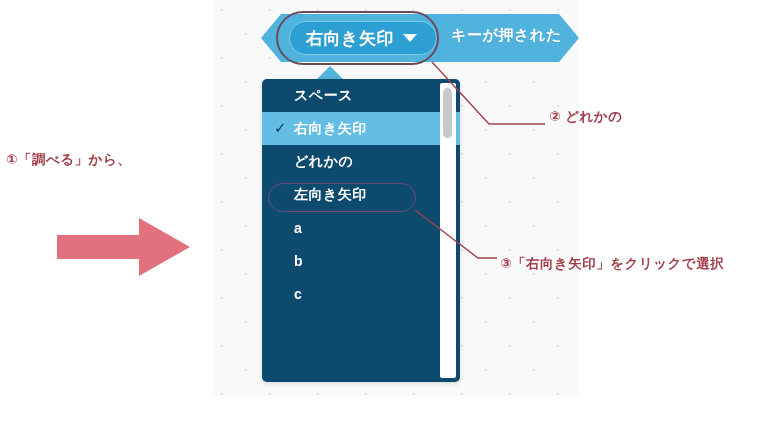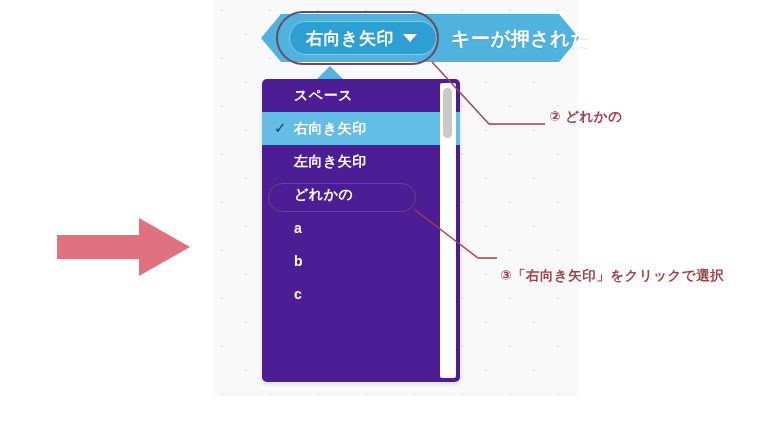--- a/index.html
+++ b/index.html
@@ -29,21 +29,21 @@
     position:absolute;left:261px;top:14px;width:318px;height:48px;
   }
   .hex{
     position:absolute;left:0;top:0;width:318px;height:48px;
   }
   .hex svg{display:block;}
   .block-label{
     position:absolute;
     left:190px;top:12px;
     color:#ffffff;
-    font-size:19px;
+    font-size:15px;
     font-weight:bold;
     letter-spacing:.6px;
     white-space:nowrap;
     text-shadow:0 1px 0 rgba(0,0,0,.12);
   }
   .dropdown-field{
     position:absolute;
     left:28px;top:7px;
     width:148px;height:34px;
     background:#2e9fd3;
@@ -72,21 +72,21 @@
     border:2px solid #6b4a5c;
     border-radius:27px/27px;
     box-sizing:border-box;
     pointer-events:none;
   }
 
   
   .menu{
     position:absolute;
     left:262px;top:79px;width:198px;height:303px;
-    background:#4c1d95;
+    background:#0c4a6e;
     border-radius:5px;
     box-shadow:0 2px 5px rgba(0,0,0,.12);
     overflow:hidden;
   }
   .menu-notch{
     position:absolute;
     left:316px;top:66px;
     width:0;height:0;
     border-left:14px solid transparent;
     border-right:14px solid transparent;
@@ -144,21 +144,21 @@
     position:absolute;
     color:#a0404a;
     font-size:13.5px;
     font-weight:bold;
     letter-spacing:.5px;
     white-space:nowrap;
     line-height:1.75;
   }
   #ann1{left:6px;top:148px;}
   #ann2{left:549px;top:105px;}
-  #ann3{left:500px;top:264px;}
+  #ann3{left:500px;top:252px;}
 
   .arrow-big{position:absolute;left:57px;top:218px;}
 
   .leaders{position:absolute;left:0;top:0;width:760px;height:428px;pointer-events:none;}
 </style>
 </head>
 <body>
 
 <div id="root">
 
@@ -186,24 +186,24 @@
     <div class="menu-list">
 
       <div class="menu-item">
         <span>スペース</span>
       </div>
       <div class="menu-item selected">
         <span class="tick">✓</span>
         <span>右向き矢印</span>
       </div>
       <div class="menu-item">
+        <span>どれかの</span>
+      </div>
+      <div class="menu-item">
         <span>左向き矢印</span>
-      </div>
-      <div class="menu-item">
-        <span>どれかの</span>
       </div>
       <div class="menu-item small">
         <span>a</span>
       </div>
       <div class="menu-item small">
         <span>b</span>
       </div>
       <div class="menu-item small">
         <span>c</span>
       </div>
@@ -221,20 +221,21 @@
   <div class="sel-outline"></div>
 
   <svg class="leaders" xmlns="http://www.w3.org/2000/svg">
 
     <polyline points="432,62 489,124 545,124" fill="none" stroke="#a0404a" stroke-width="1.4"></polyline>
 
     <polyline points="415,210 478,258 497,258" fill="none" stroke="#a0404a" stroke-width="1.4"></polyline>
   </svg>
 
   <div class="ann" id="ann1">
+    <div>①「調べる」から、</div>
   </div>
 
   <div class="arrow-big">
     <svg width="133" height="58" viewBox="0 0 133 58" xmlns="http://www.w3.org/2000/svg">
       <path d="M0 17 H82 V0 L133 29 L82 58 V41 H0 Z" fill="#e1717e"></path>
     </svg>
   </div>
 
   <div class="ann" id="ann2">
     <span>② どれかの</span>

